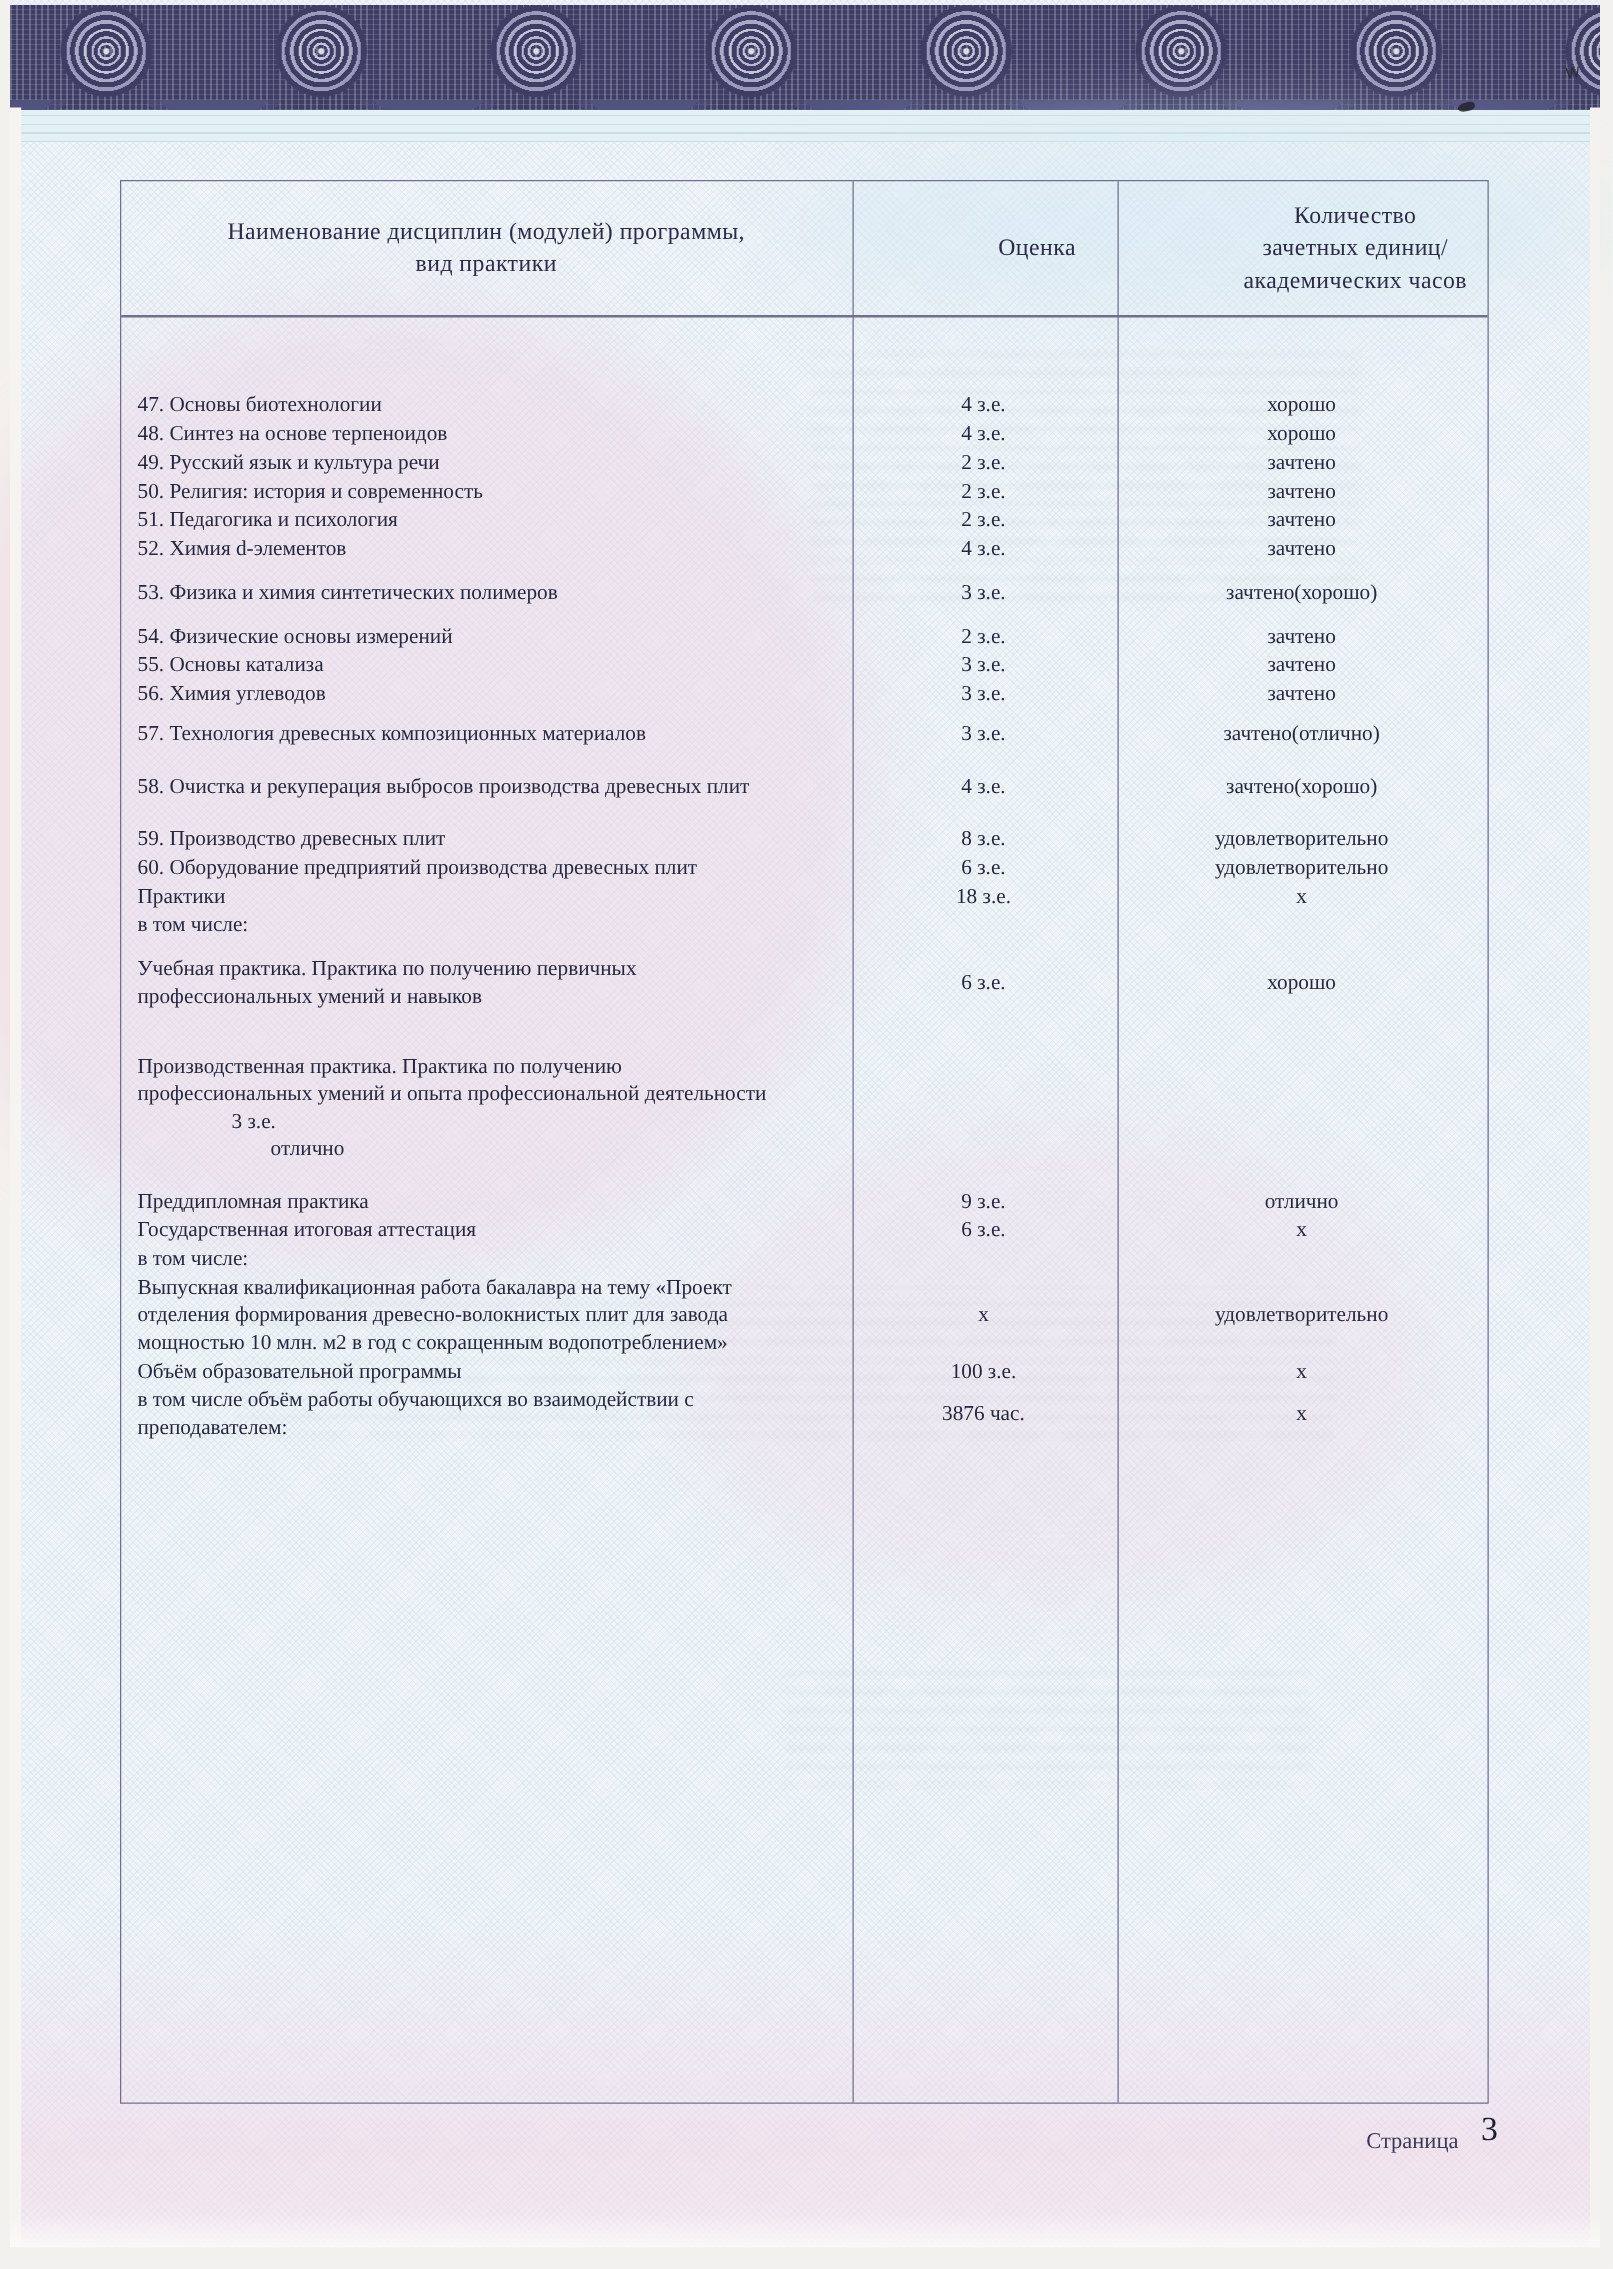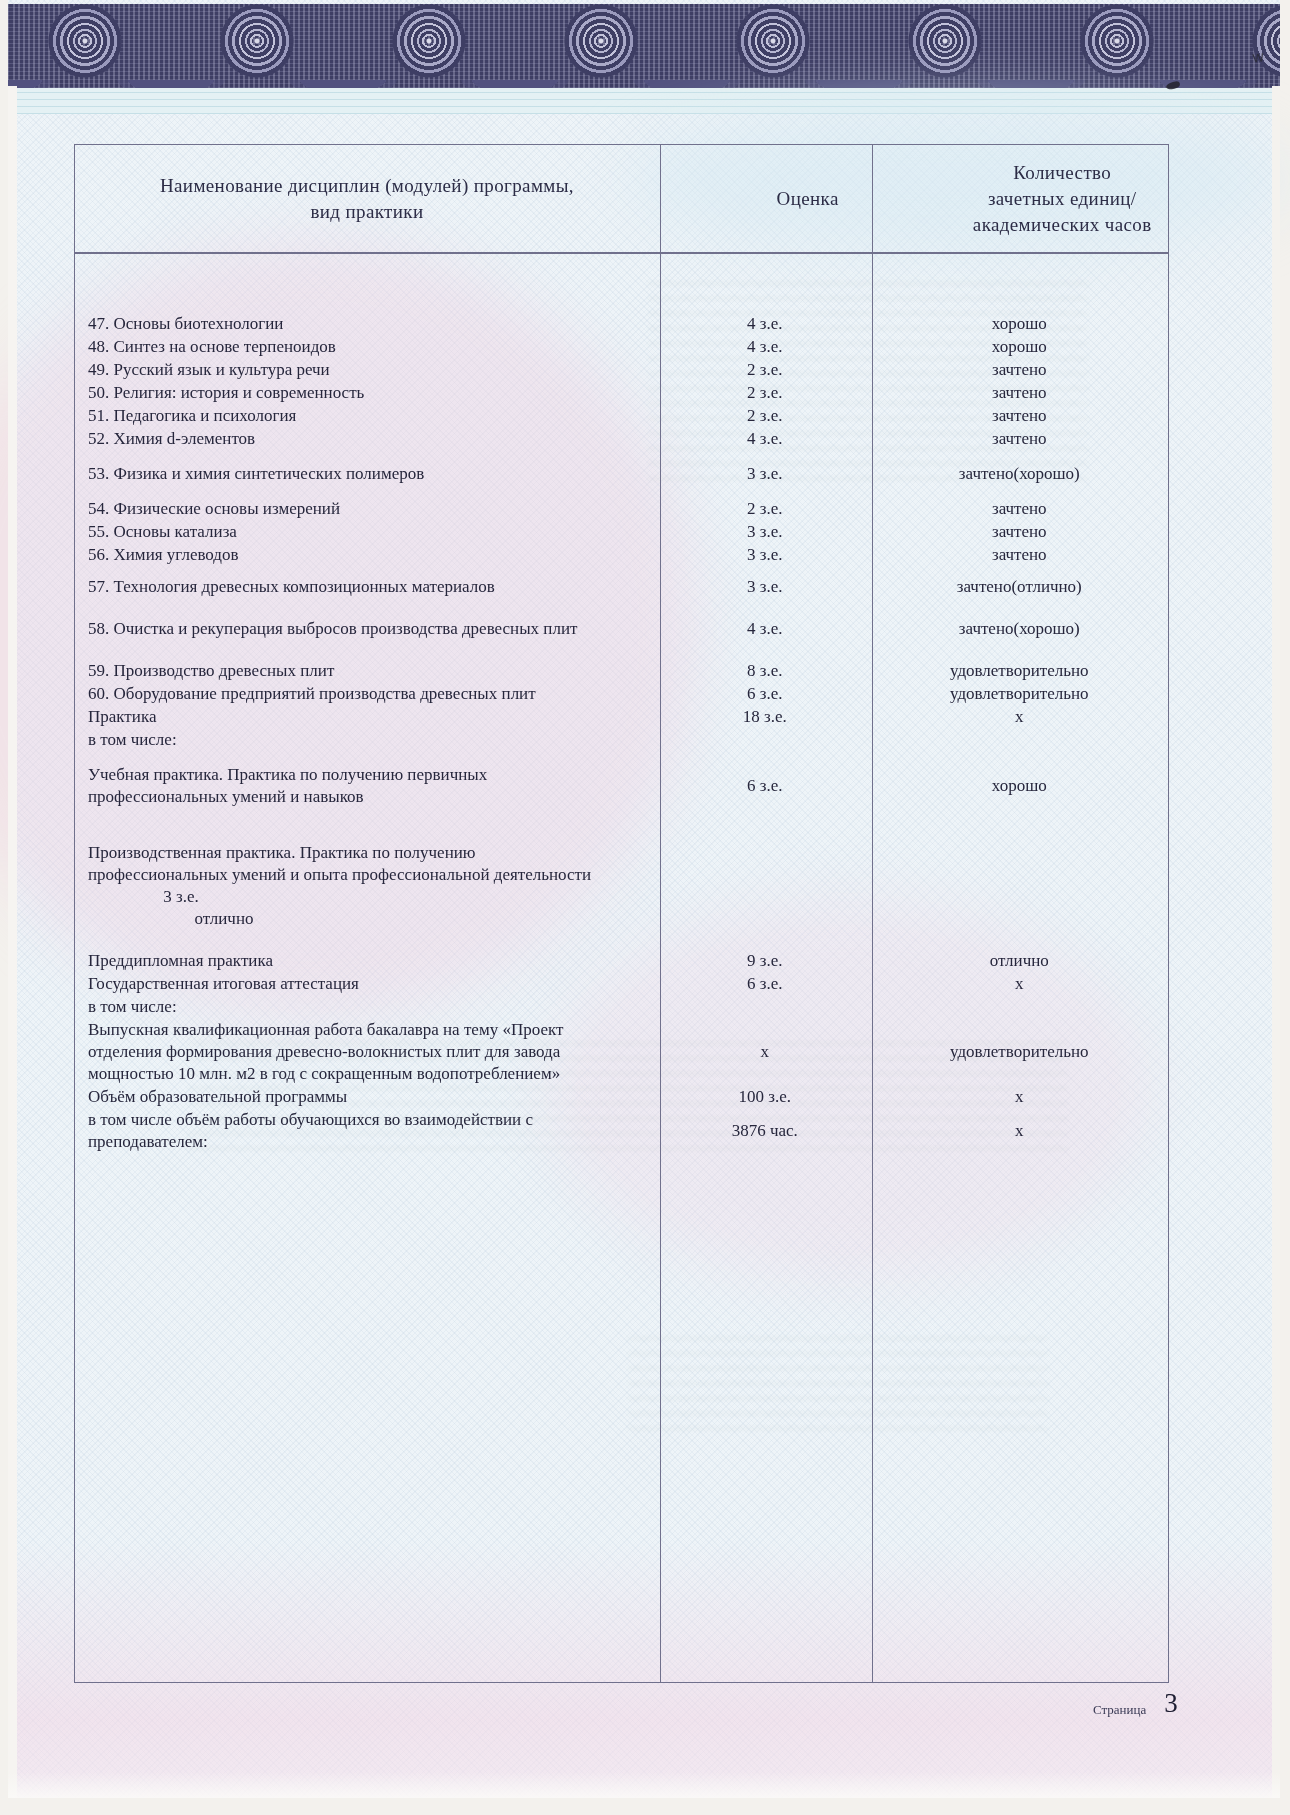--- a/index.html
+++ b/index.html
@@ -51,21 +51,21 @@
   .tint-pink-mid{left:540px;top:900px;width:600px;height:380px;background:rgba(240,210,226,.28);}
   .tint-blue-top{left:620px;top:104px;width:660px;height:150px;background:rgba(214,234,243,.55);}
   .tint-pink-bottom{left:0;top:1540px;width:100%;height:258px;border-radius:0;
     background:linear-gradient(180deg, rgba(243,214,229,0) 0%, rgba(243,214,229,.55) 70%, rgba(246,228,238,.6) 100%);}
   .bottom-fade{position:absolute;left:0;bottom:0;width:100%;height:26px;border-radius:0;
     background:linear-gradient(180deg, rgba(251,250,248,0), rgba(251,250,248,.9));}
   .smudge{position:absolute;filter:blur(2px);opacity:.4;pointer-events:none;
     background:repeating-linear-gradient(0deg, rgba(130,150,142,.16) 0 3px, rgba(0,0,0,0) 3px 15px);}
   
   .doc-table{
-    position:absolute;left:66px;top:144px;width:1095px;height:1539px;
+    position:absolute;left:88px;top:144px;width:1095px;height:1539px;
     border:1.6px solid #70708c;box-sizing:border-box;
   }
   .vline{position:absolute;top:0;bottom:0;width:1.4px;background:#70708c;}
   .vline-1{left:585px;}
   .vline-2{left:797px;}
   .hline{position:absolute;left:0;right:0;top:107px;height:1.6px;background:#70708c;}
   .thead{display:flex;height:107px;}
   .th{
     display:flex;align-items:center;justify-content:center;text-align:center;
     font-size:19px;line-height:26px;white-space:pre-line;letter-spacing:.02em;color:#2c2c46;
@@ -79,21 +79,21 @@
   .cell-name{width:585px;padding-left:13px;padding-right:10px;white-space:pre-line;
     display:flex;align-items:center;justify-content:flex-start;text-align:left;}
   .cell-credits{width:212px;display:flex;align-items:center;justify-content:center;text-align:right;}
   .cell-grade{width:298px;display:flex;align-items:center;justify-content:center;text-align:right;}
   .gap-sm{margin-top:10px;}
   .gap-md{margin-top:13px;}
   .gap-lg{margin-top:20px;}
   .gap-xl{margin-top:34px;flex-direction:column;}
   
   .page-footer{position:absolute;left:1085px;top:1688px;display:flex;align-items:flex-start;}
-  .footer-label{font-size:13px;color:#3a3a55;margin-top:14px;}
+  .footer-label{font-size:18px;color:#3a3a55;margin-top:14px;}
   .footer-num{font-size:27px;color:#1e1e32;margin-left:18px;}
   
   .pen-mark{position:absolute;left:1244px;top:48px;font-size:15px;color:#2b2b38;
     transform:rotate(-8deg);font-family:"DejaVu Sans",sans-serif;opacity:.85;}
   .ink-dot{position:absolute;left:1158px;top:82px;width:14px;height:7px;background:#23232d;
     border-radius:60% 40% 50% 50%;transform:rotate(-12deg);opacity:.85;}
   .edge-left{position:absolute;left:0;top:86px;width:9px;height:1712px;background:#f6f4f1;}
   .edge-right{position:absolute;right:0;top:86px;width:8px;height:1712px;background:#f4f2ee;}
 </style>
 </head>
@@ -190,21 +190,21 @@
           <div class="cell cell-name">59. Производство древесных плит</div>
           <div class="cell cell-credits">8 з.е.</div>
           <div class="cell cell-grade">удовлетворительно</div>
         </div>
         <div class="row">
           <div class="cell cell-name">60. Оборудование предприятий производства древесных плит</div>
           <div class="cell cell-credits">6 з.е.</div>
           <div class="cell cell-grade">удовлетворительно</div>
         </div>
         <div class="row">
-          <div class="cell cell-name">Практика</div>
+          <div class="cell cell-name">Практики</div>
           <div class="cell cell-credits">18 з.е.</div>
           <div class="cell cell-grade">х</div>
         </div>
         <div class="row">
           <div class="cell cell-name">в том числе:</div>
           <div class="cell cell-credits"></div>
           <div class="cell cell-grade"></div>
         </div>
         <div class="row gap-md">
           <div class="cell cell-name">Учебная практика. Практика по получению первичных

